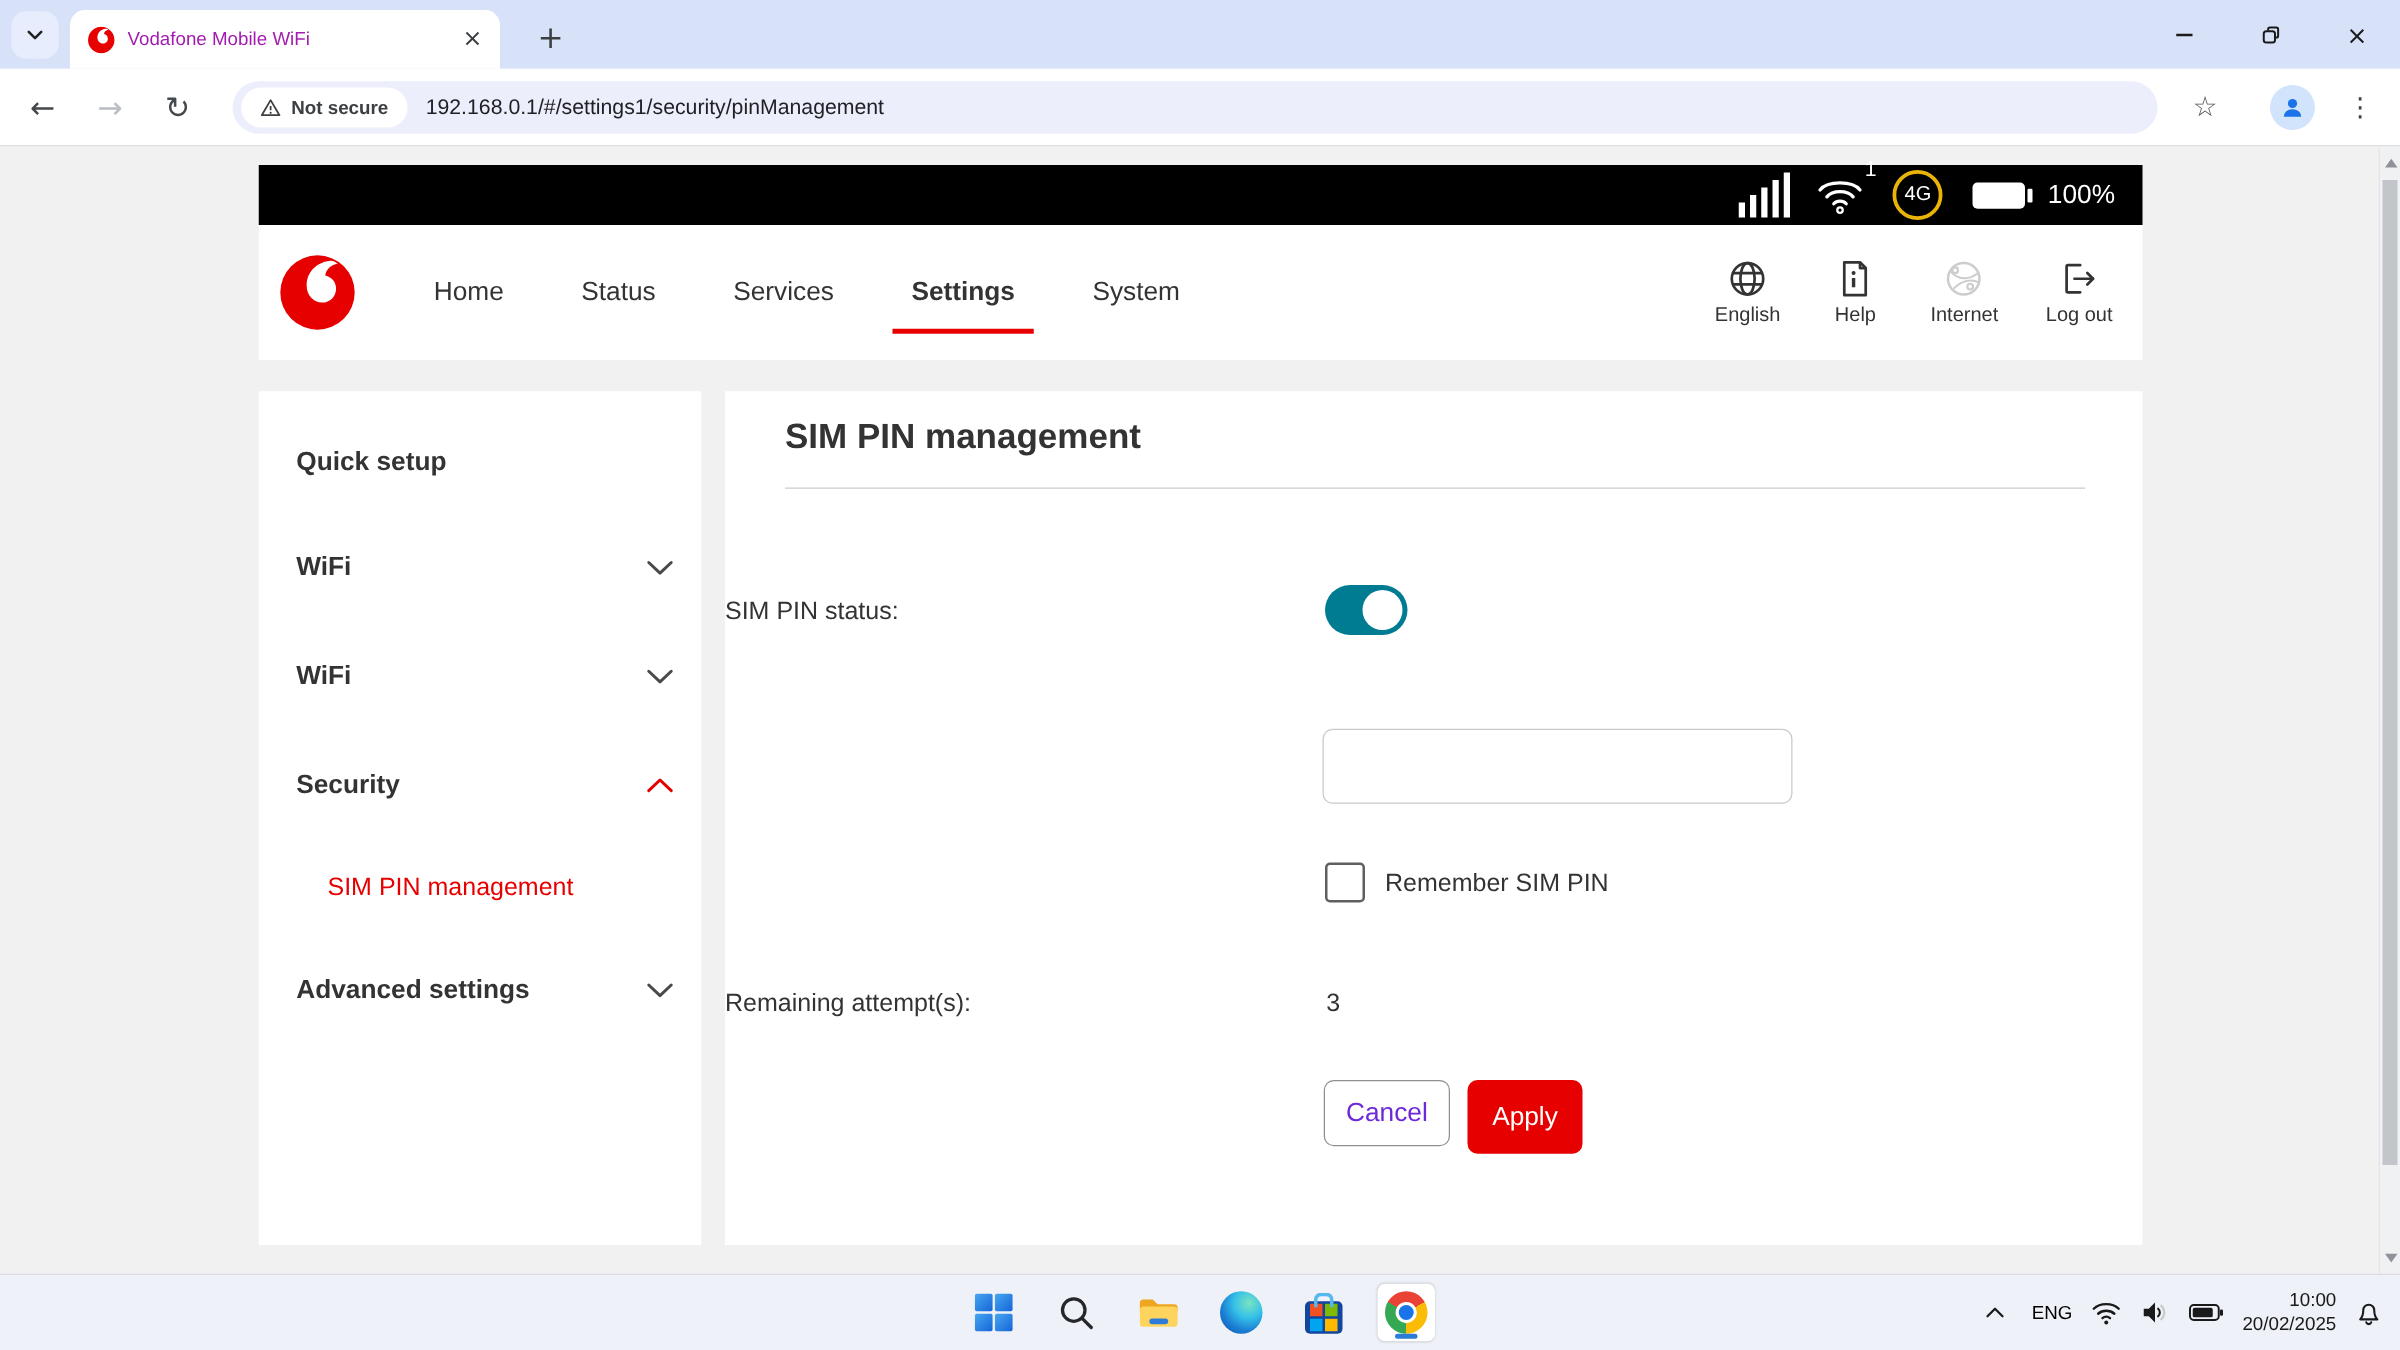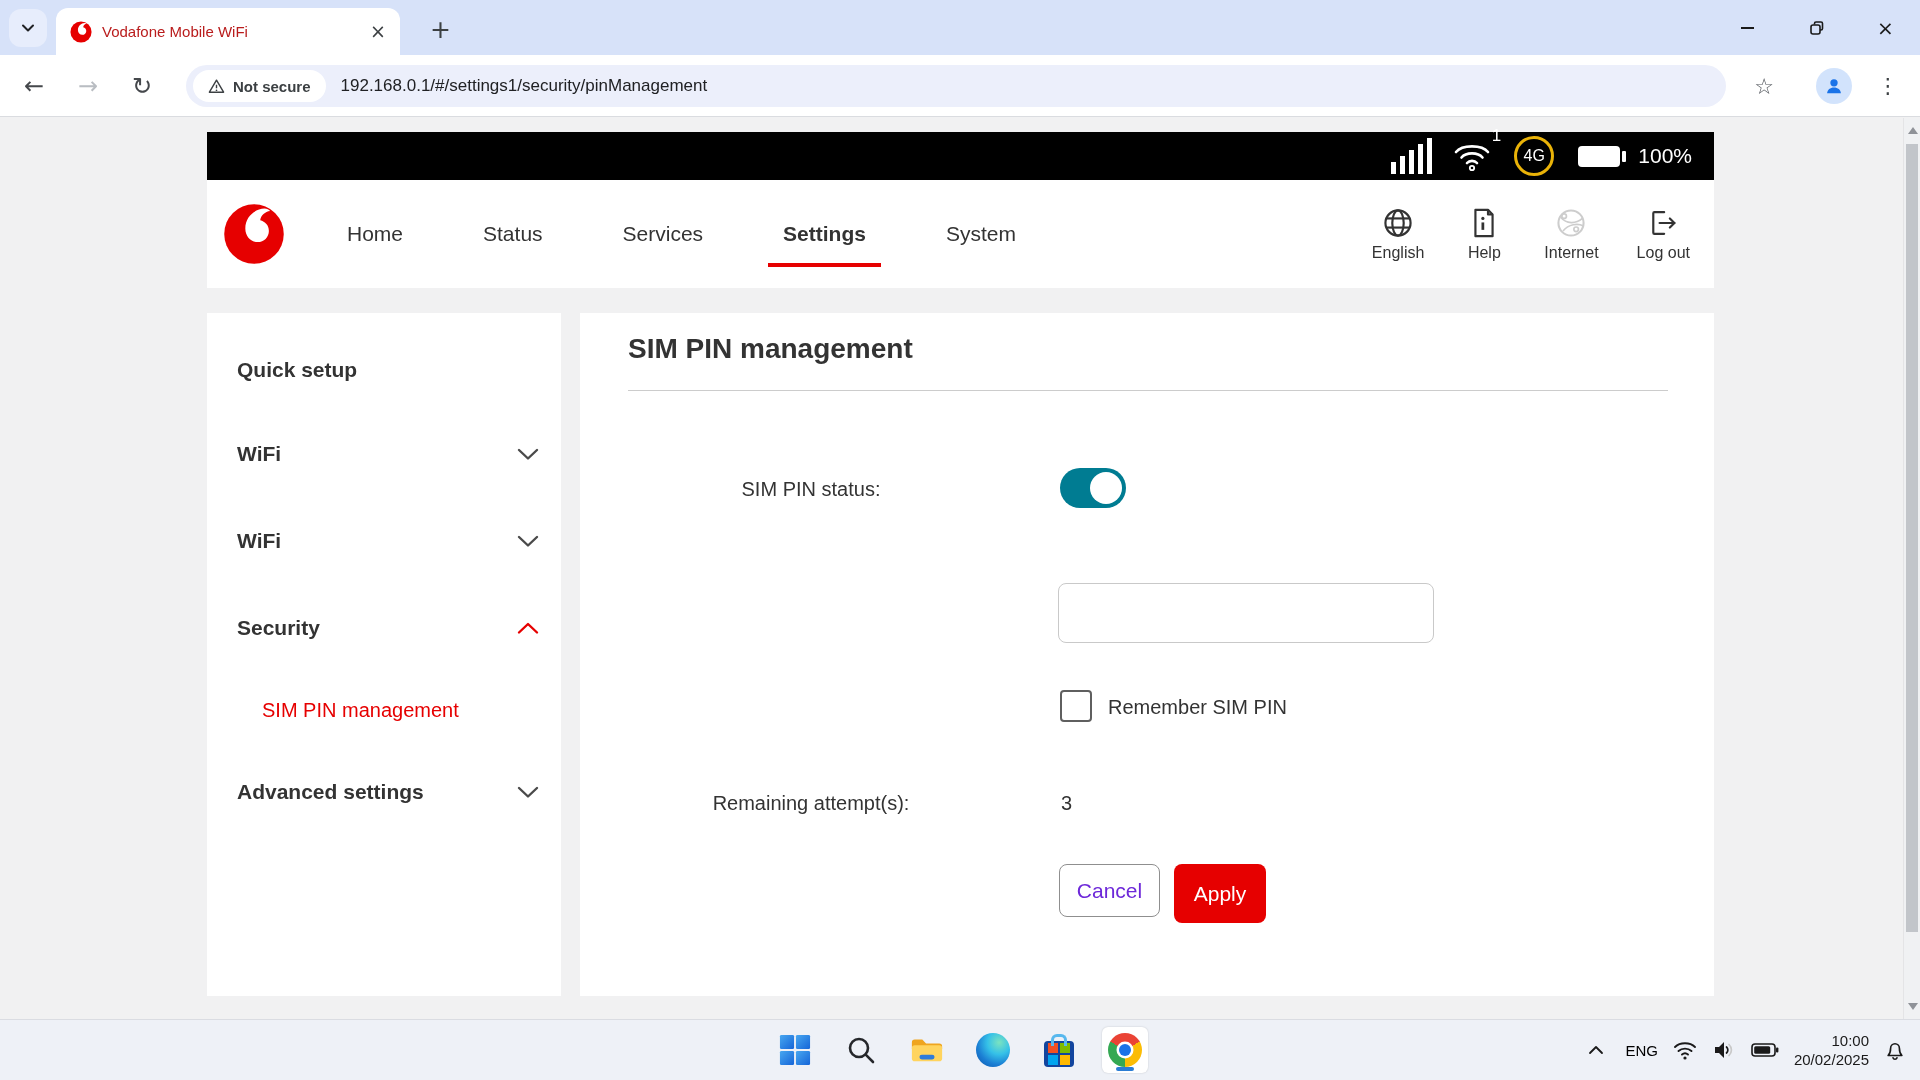--- a/index.html
+++ b/index.html
@@ -10,21 +10,21 @@
   }
   .glyph { font-family:"DejaVu Sans", sans-serif; }
   button { font-family:inherit; cursor:default; }
 
   
   .tabstrip { height:55px; background:#d7e2f9; position:relative; }
   .tab-search { position:absolute; left:9px; top:9px; width:38px; height:38px; border:none;
     border-radius:12px; background:#e7edfc; display:flex; align-items:center; justify-content:center; }
   .tab { position:absolute; left:56px; top:8px; width:344px; height:47px; background:#fff;
     border-radius:12px 12px 0 0; display:flex; align-items:center; padding:0 10px 0 14px; }
-  .tab-title { font-size:15px; color:#b91c1c; margin-left:10px; flex:1; white-space:nowrap; overflow:hidden; }
+  .tab-title { font-size:15px; color:#a21caf; margin-left:10px; flex:1; white-space:nowrap; overflow:hidden; }
   .tab-close { background:none; border:none; font-size:19px; line-height:1; color:#3c4043;
     width:24px; height:24px; border-radius:50%; display:flex; align-items:center; justify-content:center; }
   .newtab { position:absolute; left:424px; top:14px; width:30px; height:30px; background:none; border:none;
     font-size:25px; color:#3c4043; line-height:1; }
   .wincontrols { position:absolute; right:0; top:0; height:55px; display:flex; }
   .winbtn { width:69px; height:55px; border:none; background:none; display:flex; align-items:center; justify-content:center;
     font-size:20px; color:#1a1a1a; }
   .minbar { width:13px; height:2px; background:#1a1a1a; display:block; }
 
   .toolbar { height:62px; background:#fff; border-bottom:1px solid #dadce0; position:relative; }
@@ -54,37 +54,37 @@
   .wifi-sup { position:absolute; top:-14px; right:-9px; color:#fff; font-size:17px; }
   .fourg { width:40px; height:40px; border:3px solid #eab308; border-radius:50%; color:#fff;
     display:flex; align-items:center; justify-content:center; font-size:16px; margin-left:6px; }
   .batt { position:relative; width:42px; height:21px; background:#fff; border-radius:4px; margin-left:8px; }
   .batt::after { content:""; position:absolute; right:-6px; top:5px; width:4px; height:11px; background:#fff; border-radius:1px; }
   .batt-text { color:#fff; font-size:21px; margin-left:2px; }
 
   .siteheader { position:absolute; left:207px; top:62px; width:1507px; height:108px; background:#fff;
     display:flex; align-items:center; }
   .vf-logo { margin-left:16px; width:62px; height:62px; flex:none; }
-  .sitenav { display:flex; gap:80px; margin-left:62px; font-size:21px; color:#333; }
+  .sitenav { display:flex; gap:62px; margin-left:62px; font-size:21px; color:#333; }
   .nav-item { position:relative; background:none; border:none; font-size:21px; color:#333; padding:0; }
   .nav-item.active { font-weight:700; }
   .nav-item.active::after { content:""; position:absolute; left:-15px; right:-15px; bottom:-21px; height:4px; background:#e60000; }
   .hdr-actions { margin-left:auto; margin-right:18px; display:flex; gap:26px; }
   .hdr-action { display:flex; flex-direction:column; align-items:center; gap:5px; min-width:56px;
     background:none; border:none; font-size:16px; color:#333; }
 
   .sidebar { position:absolute; left:207px; top:195px; width:354px; height:683px; background:#fff; }
   .side-item { position:absolute; left:30px; right:22px; height:34px; display:flex; align-items:center;
     justify-content:space-between; font-size:21px; font-weight:700; color:#333; }
   .side-item.child { left:55px; font-weight:400; font-size:20px; color:#e60000; }
 
   .content { position:absolute; left:580px; top:195px; width:1134px; height:683px; background:#fff; }
   .page-title { position:absolute; left:48px; top:20px; margin:0; font-size:28px; font-weight:700; color:#333; }
   .title-rule { position:absolute; left:48px; right:46px; top:77px; height:1px; background:#ccc; }
-  .form-label { position:absolute; left:0; width:462px; text-align:center; font-size:20px; color:#333; }
+  .form-label { position:absolute; left:0; width:462px; text-align:left; font-size:20px; color:#333; }
   .req { color:#ef4e4e; margin-right:4px; }
   .toggle { position:absolute; left:480px; top:155px; width:66px; height:40px; border-radius:20px; background:#007c92; }
   .toggle .knob { position:absolute; top:4px; right:4px; width:32px; height:32px; border-radius:50%; background:#fff; }
   .pin-input { position:absolute; left:478px; top:270px; width:376px; height:60px; border:1px solid #c9c9c9;
     border-radius:8px; font-size:20px; padding:0 16px; color:#333; background:#fff; outline:none; }
   .checkbox { position:absolute; left:480px; top:377px; width:32px; height:32px; border:2px solid #5f5f5f;
     border-radius:4px; background:#fff; }
   .remember-label { position:absolute; left:528px; top:383px; font-size:20px; color:#333; }
   .attempts-value { position:absolute; left:481px; top:479px; font-size:20px; color:#333; }
   .btn-cancel { position:absolute; left:479px; top:551px; width:101px; height:53px; border-radius:8px;

